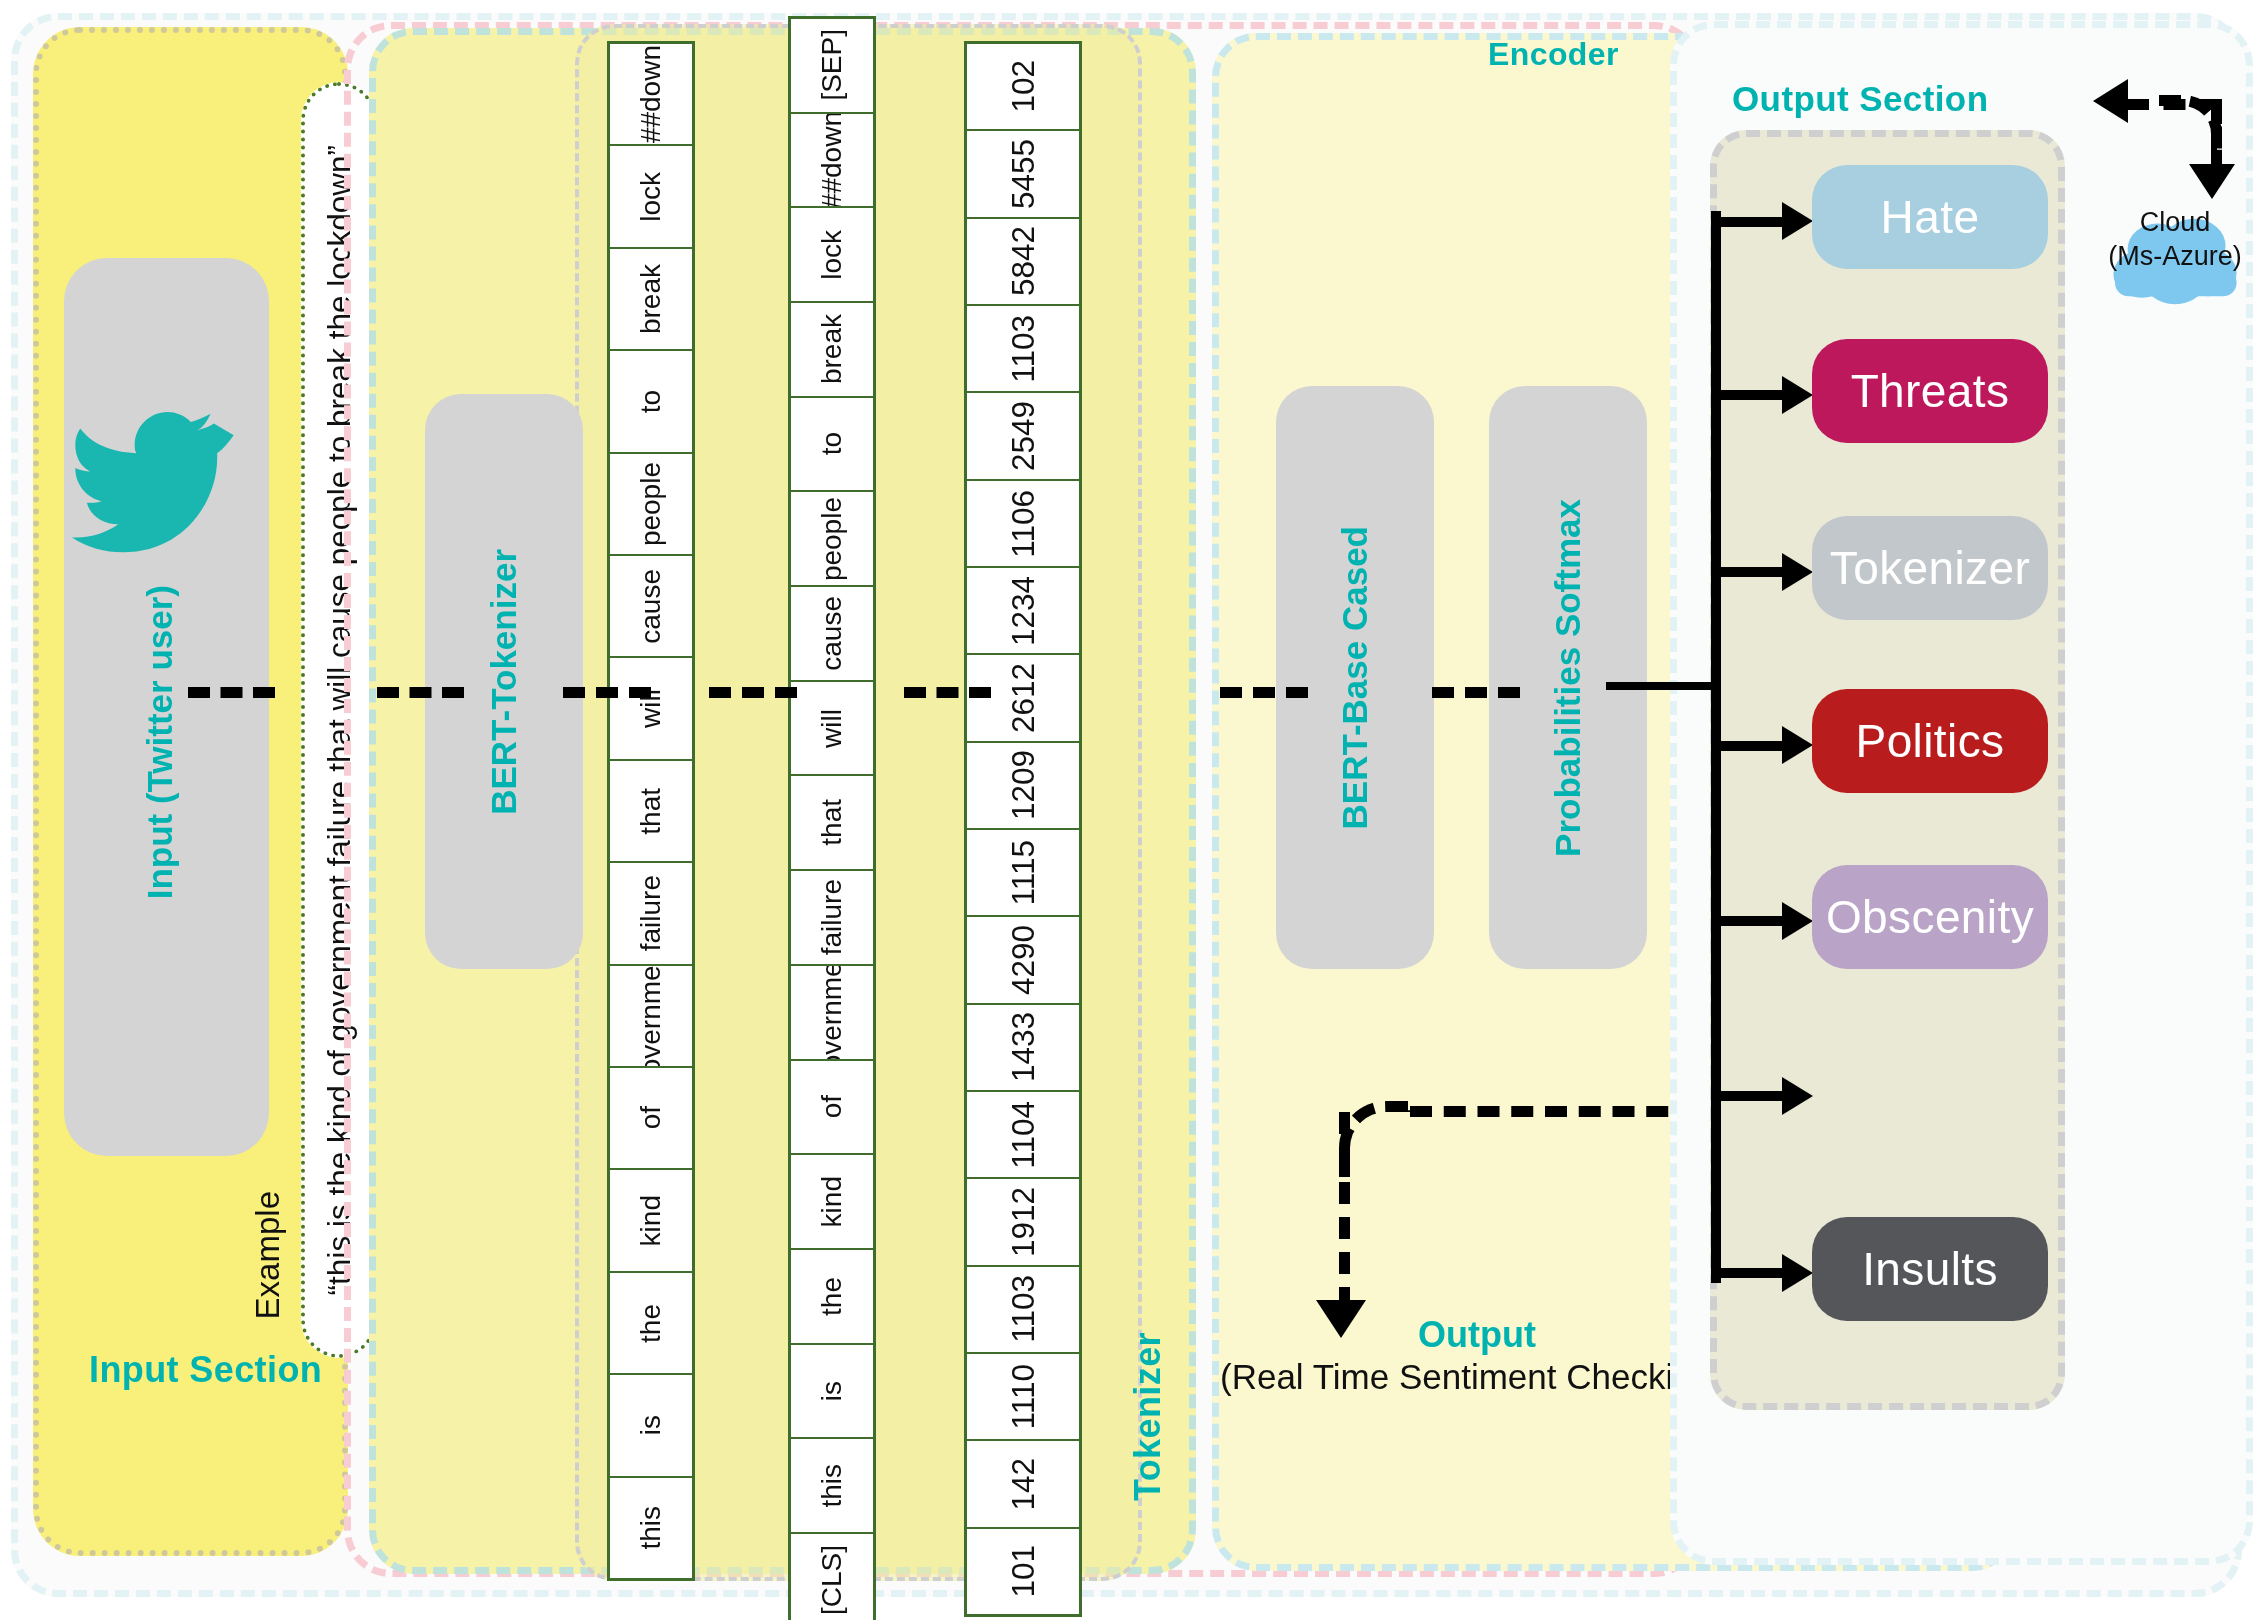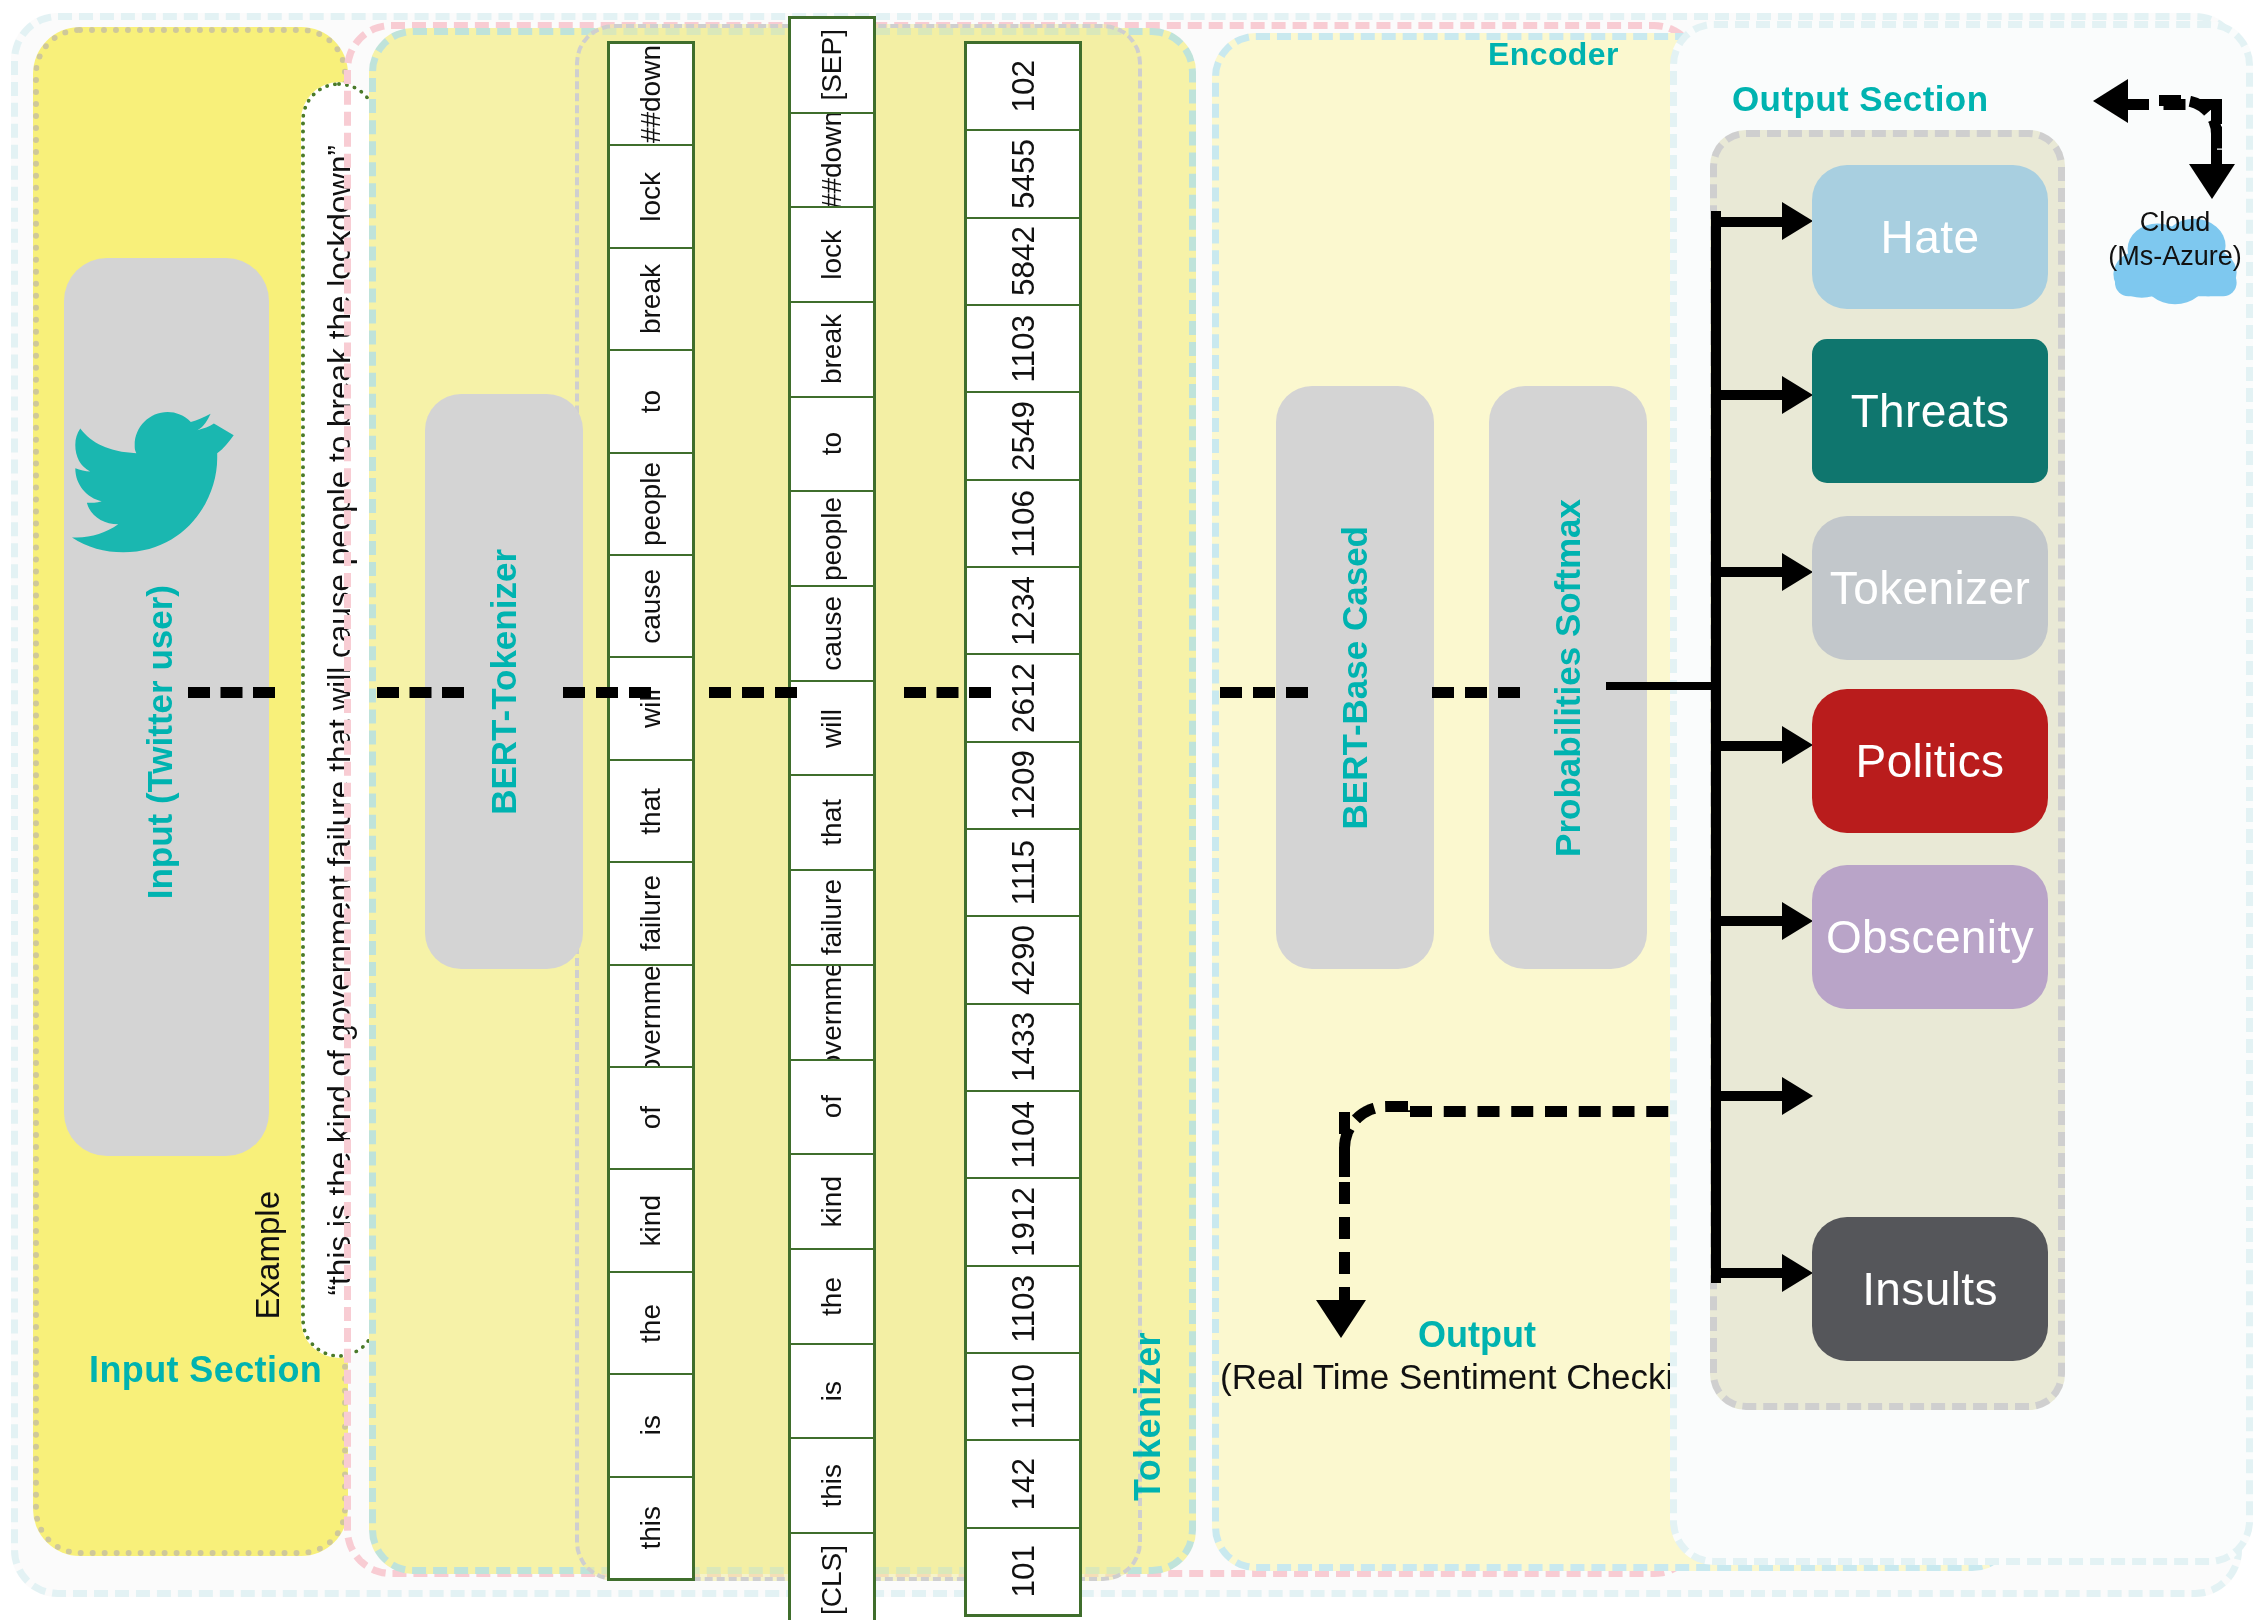--- a/index.html
+++ b/index.html
@@ -168,21 +168,21 @@
     border-top: 19px solid transparent;
     border-bottom: 19px solid transparent;
     border-left: 31.5px solid #000;
   }
 
   
   .chip {
     border-radius: 35px;
     display:flex; align-items:center; justify-content:center;
     color:#fff; font-size: 46px; letter-spacing: 0.4px;
-    width: 236px; height: 144px; left: 1812px;
+    width: 236px; height: 104px; left: 1812px;
   }
 
   
   .cloud-wrap { left: 2096px; top: 181px; width: 158px; height: 142px; }
   .cloud-label {
     left: 2096px; top: 206px; width: 158px; text-align:center;
     font-size: 27px; color:#111; line-height: 1.25;
   }
 
   
@@ -499,21 +499,21 @@
       <div class="abs arrow-line" style="left: 1714px; top: 1091px; width: 69px;"></div>
       <div class="abs arrow-head" style="left: 1782px; top: 1077px;"></div>
       <div class="abs arrow-line" style="left: 1714px; top: 1268px; width: 69px;"></div>
       <div class="abs arrow-head" style="left: 1782px; top: 1254px;"></div>
     </div>
 
   <div class="abs" id="chips" style="left:0; top:0; width:2261px; height:1621px; pointer-events:none;">
       <div class="abs chip" style="top: 165px; background: rgb(168, 207, 224);">
         <span>Hate</span>
       </div>
-      <div class="abs chip" style="top: 339px; background: #0f766e; border-radius: 15px;">
+      <div class="abs chip" style="top: 339px; background: #be185d;">
         <span>Threats</span>
       </div>
       <div class="abs chip" style="top: 516px; background: rgb(194, 199, 203);">
         <span>Tokenizer</span>
       </div>
       <div class="abs chip" style="top: 689px; background: #b91c1c;">
         <span>Politics</span>
       </div>
       <div class="abs chip" style="top: 865px; background: rgb(185, 164, 200);">
         <span>Obscenity</span>

